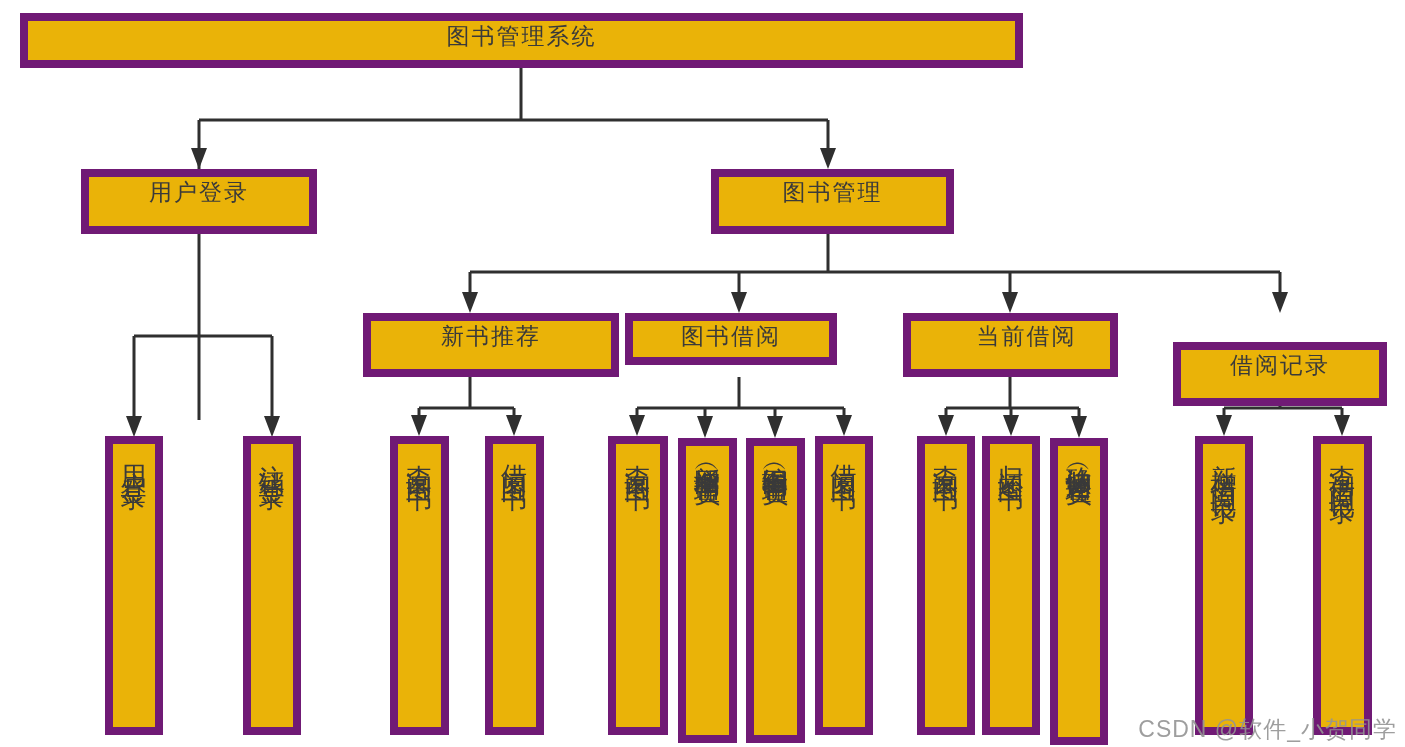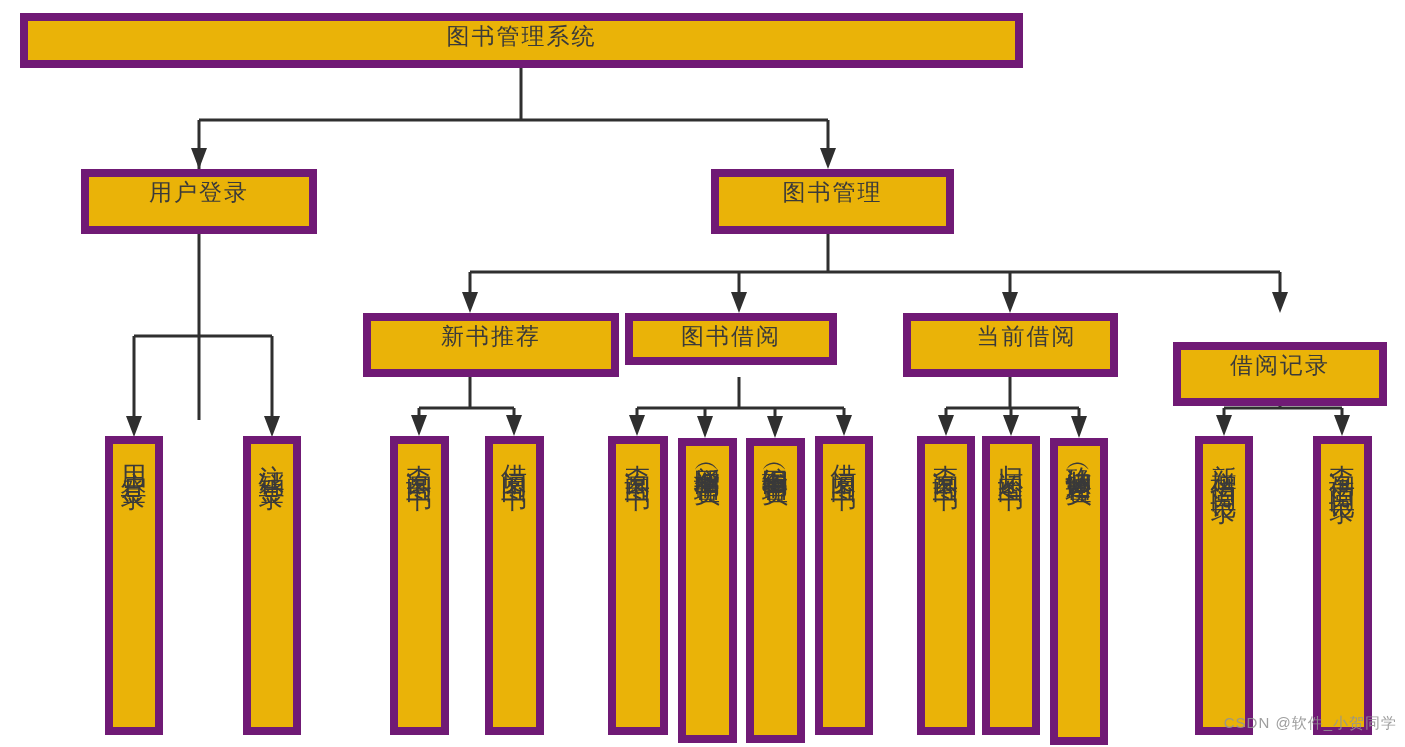--- a/index.html
+++ b/index.html
@@ -46,21 +46,21 @@
     white-space: nowrap;
   }
   .v-node.long span {
     letter-spacing: 2px;
   }
   #watermark {
     position: absolute;
     right: 8px;
     top: 714px;
     z-index: 2;
-    font-size: 15px;
+    font-size: 23px;
     color: rgba(148, 148, 148, 0.9);
     letter-spacing: 1px;
     white-space: nowrap;
   }
 </style>
 </head>
 <body>
 
 <div id="stage">
 

